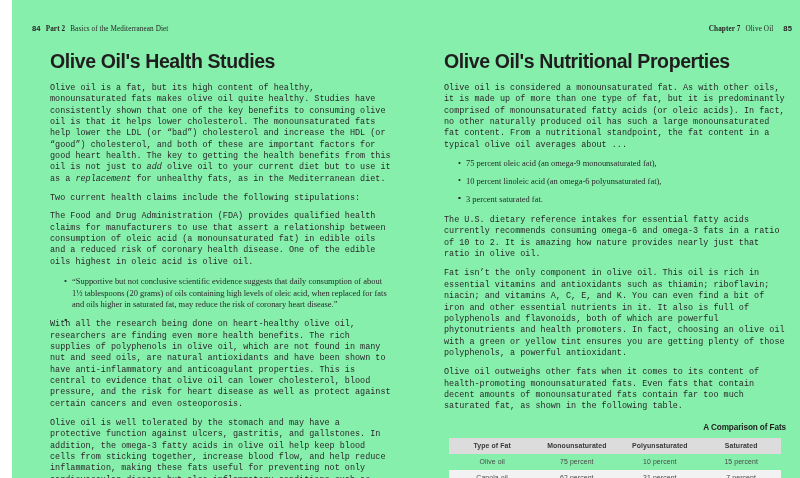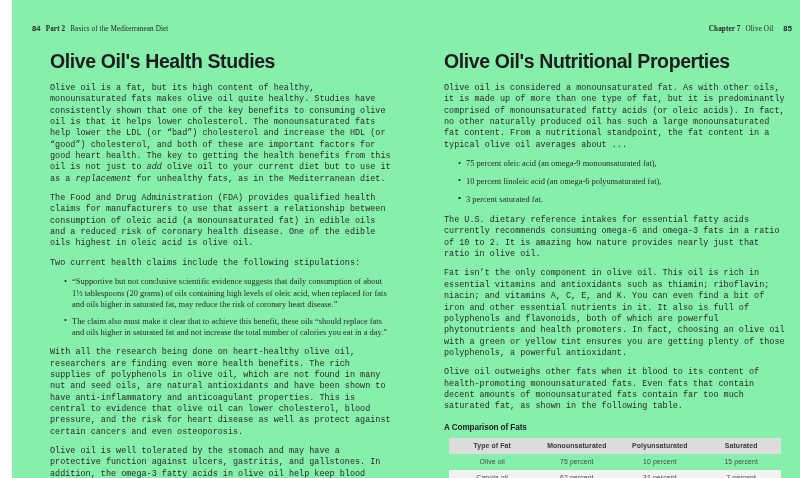--- a/index.html
+++ b/index.html
@@ -103,21 +103,21 @@
   i, .ital { font-style: italic; }
 
   
   .table-wrap {
     margin-top: 10px;
   }
   .table-title {
     font-family: "Liberation Sans", sans-serif;
     font-weight: bold;
     font-size: 8.2px;
-    text-align: left;
+    text-align: right;
     color: #201d1e;
     margin: 0 0 6px 0;
     letter-spacing: -0.1px;
   }
   table.fats {
     width: 332px;
     margin: 0 auto;
     border-collapse: collapse;
     font-family: "Liberation Sans", sans-serif;
     font-size: 6.9px;
@@ -157,27 +157,27 @@
   <div class="runhead runhead-right">
     <span class="part">Chapter 7</span><span class="sep"></span><span>Olive Oil</span><span class="sep"></span><span class="sep"></span><span class="folio">85</span>
   </div>
 
   <div class="col col-left">
 
     <h1 class="section-title">Olive Oil's Health Studies</h1>
 
     <p class="body"><span>Olive oil is a fat, but its high content of healthy, monounsaturated fats makes olive oil quite healthy. Studies have consistently shown that one of the key benefits to consuming olive oil is that it helps lower cholesterol. The monounsaturated fats help lower the LDL (or “bad”) cholesterol and increase the HDL (or “good”) cholesterol, and both of these are important factors for good heart health. The key to getting the health benefits from this oil is not just to </span><i>add</i><span> olive oil to your current diet but to use it as a </span><i>replacement</i><span> for unhealthy fats, as in the Mediterranean diet.</span></p>
 
+    <p class="body tight">Two current health claims include the following stipulations:</p>
+
     <p class="body">The Food and Drug Administration (FDA) provides qualified health claims for manufacturers to use that assert a relationship between consumption of oleic acid (a monounsaturated fat) in edible oils and a reduced risk of coronary health disease. One of the edible oils highest in oleic acid is olive oil.</p>
-
-    <p class="body tight">Two current health claims include the following stipulations:</p>
 
     <ul class="bullets indented">
       <li><span class="bullet-dot">•</span><span>“Supportive but not conclusive scientific evidence suggests that daily consumption of about 1½ tablespoons (20 grams) of oils containing high levels of oleic acid, when replaced for fats and oils higher in saturated fat, may reduce the risk of coronary heart disease.”</span></li>
-      <li><span class="bullet-dot">•</span><span>The claim also must make it clear that to achieve this benefit, these oils “should replace fats and oils higher in saturated fat and not increase the total number of calories you eat in a day.”</span></li>
+      <li><span class="bullet-dot">•</span></li>
     </ul>
 
     <p class="body">With all the research being done on heart-healthy olive oil, researchers are finding even more health benefits. The rich supplies of polyphenols in olive oil, which are not found in many nut and seed oils, are natural antioxidants and have been shown to have anti-inflammatory and anticoagulant properties. This is central to evidence that olive oil can lower cholesterol, blood pressure, and the risk for heart disease as well as protect against certain cancers and even osteoporosis.</p>
 
     <p class="body">Olive oil is well tolerated by the stomach and may have a protective function against ulcers, gastritis, and gallstones. In addition, the omega-3 fatty acids in olive oil help keep blood cells from sticking together, increase blood flow, and help reduce inflammation, making these fats useful for preventing not only cardiovascular disease but also inflammatory conditions such as arthritis. Because of the antioxidants, phytonutrients, and healthy fats olive oil contains, it also may help slow down the process of aging and the many chronic conditions that follow.</p>
   </div>
 
   <div class="col col-right">
 
     <h1 class="section-title">Olive Oil's Nutritional Properties</h1>
@@ -188,21 +188,21 @@
       <li><span class="bullet-dot">•</span><span>75 percent oleic acid (an omega-9 monounsaturated fat),</span></li>
       <li><span class="bullet-dot">•</span><span>10 percent linoleic acid (an omega-6 polyunsaturated fat),</span></li>
       <li><span class="bullet-dot">•</span></li>
       <li><span class="bullet-dot">•</span><span>3 percent saturated fat.</span></li>
     </ul>
 
     <p class="body" style="margin-top:10px;">The U.S. dietary reference intakes for essential fatty acids currently recommends consuming omega-6 and omega-3 fats in a ratio of 10 to 2. It is amazing how nature provides nearly just that ratio in olive oil.</p>
 
     <p class="body">Fat isn’t the only component in olive oil. This oil is rich in essential vitamins and antioxidants such as thiamin; riboflavin; niacin; and vitamins A, C, E, and K. You can even find a bit of iron and other essential nutrients in it. It also is full of polyphenols and flavonoids, both of which are powerful phytonutrients and health promoters. In fact, choosing an olive oil with a green or yellow tint ensures you are getting plenty of those polyphenols, a powerful antioxidant.</p>
 
-    <p class="body">Olive oil outweighs other fats when it blood to its content of health-promoting monounsaturated fats. Even fats that contain decent amounts of monounsaturated fats contain far too much saturated fat, as shown in the following table.</p>
+    <p class="body">Olive oil outweighs other fats when it comes to its content of health-promoting monounsaturated fats. Even fats that contain decent amounts of monounsaturated fats contain far too much saturated fat, as shown in the following table.</p>
 
     <div class="table-wrap">
       <div class="table-title">A Comparison of Fats</div>
 
       <table class="fats">
         <colgroup>
           <col class="c1">
             <col class="c2">
             <col class="c3">
             <col class="c4">

